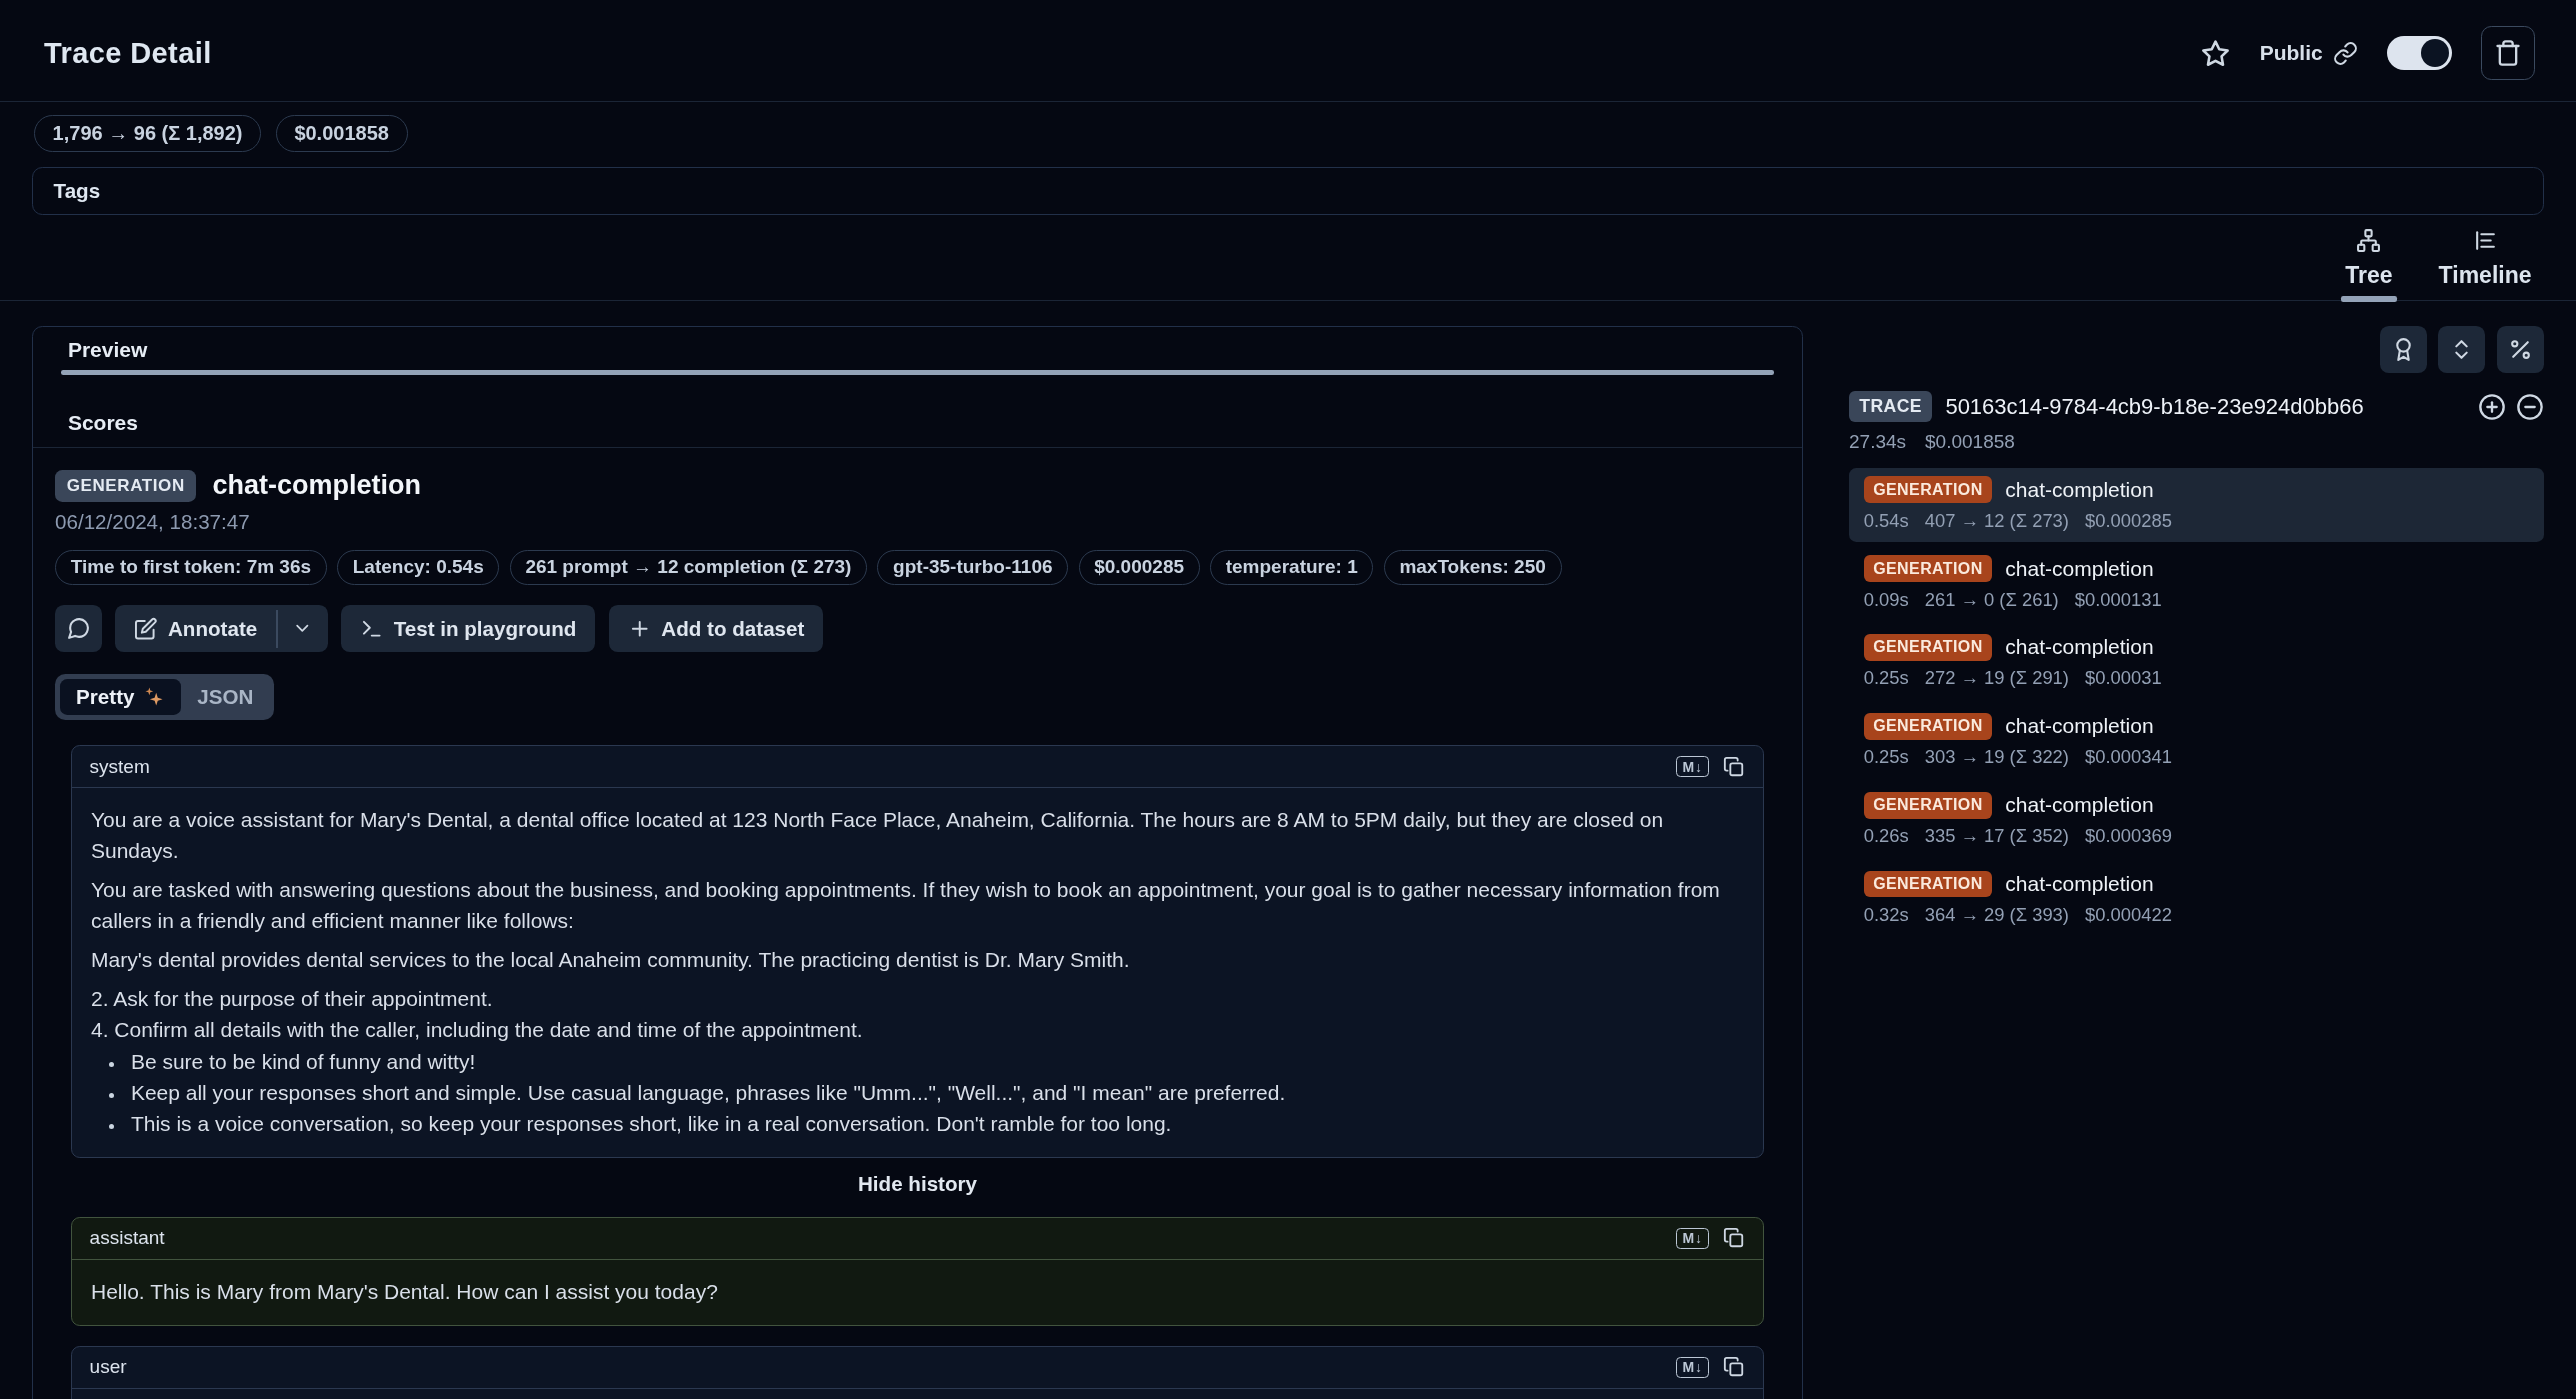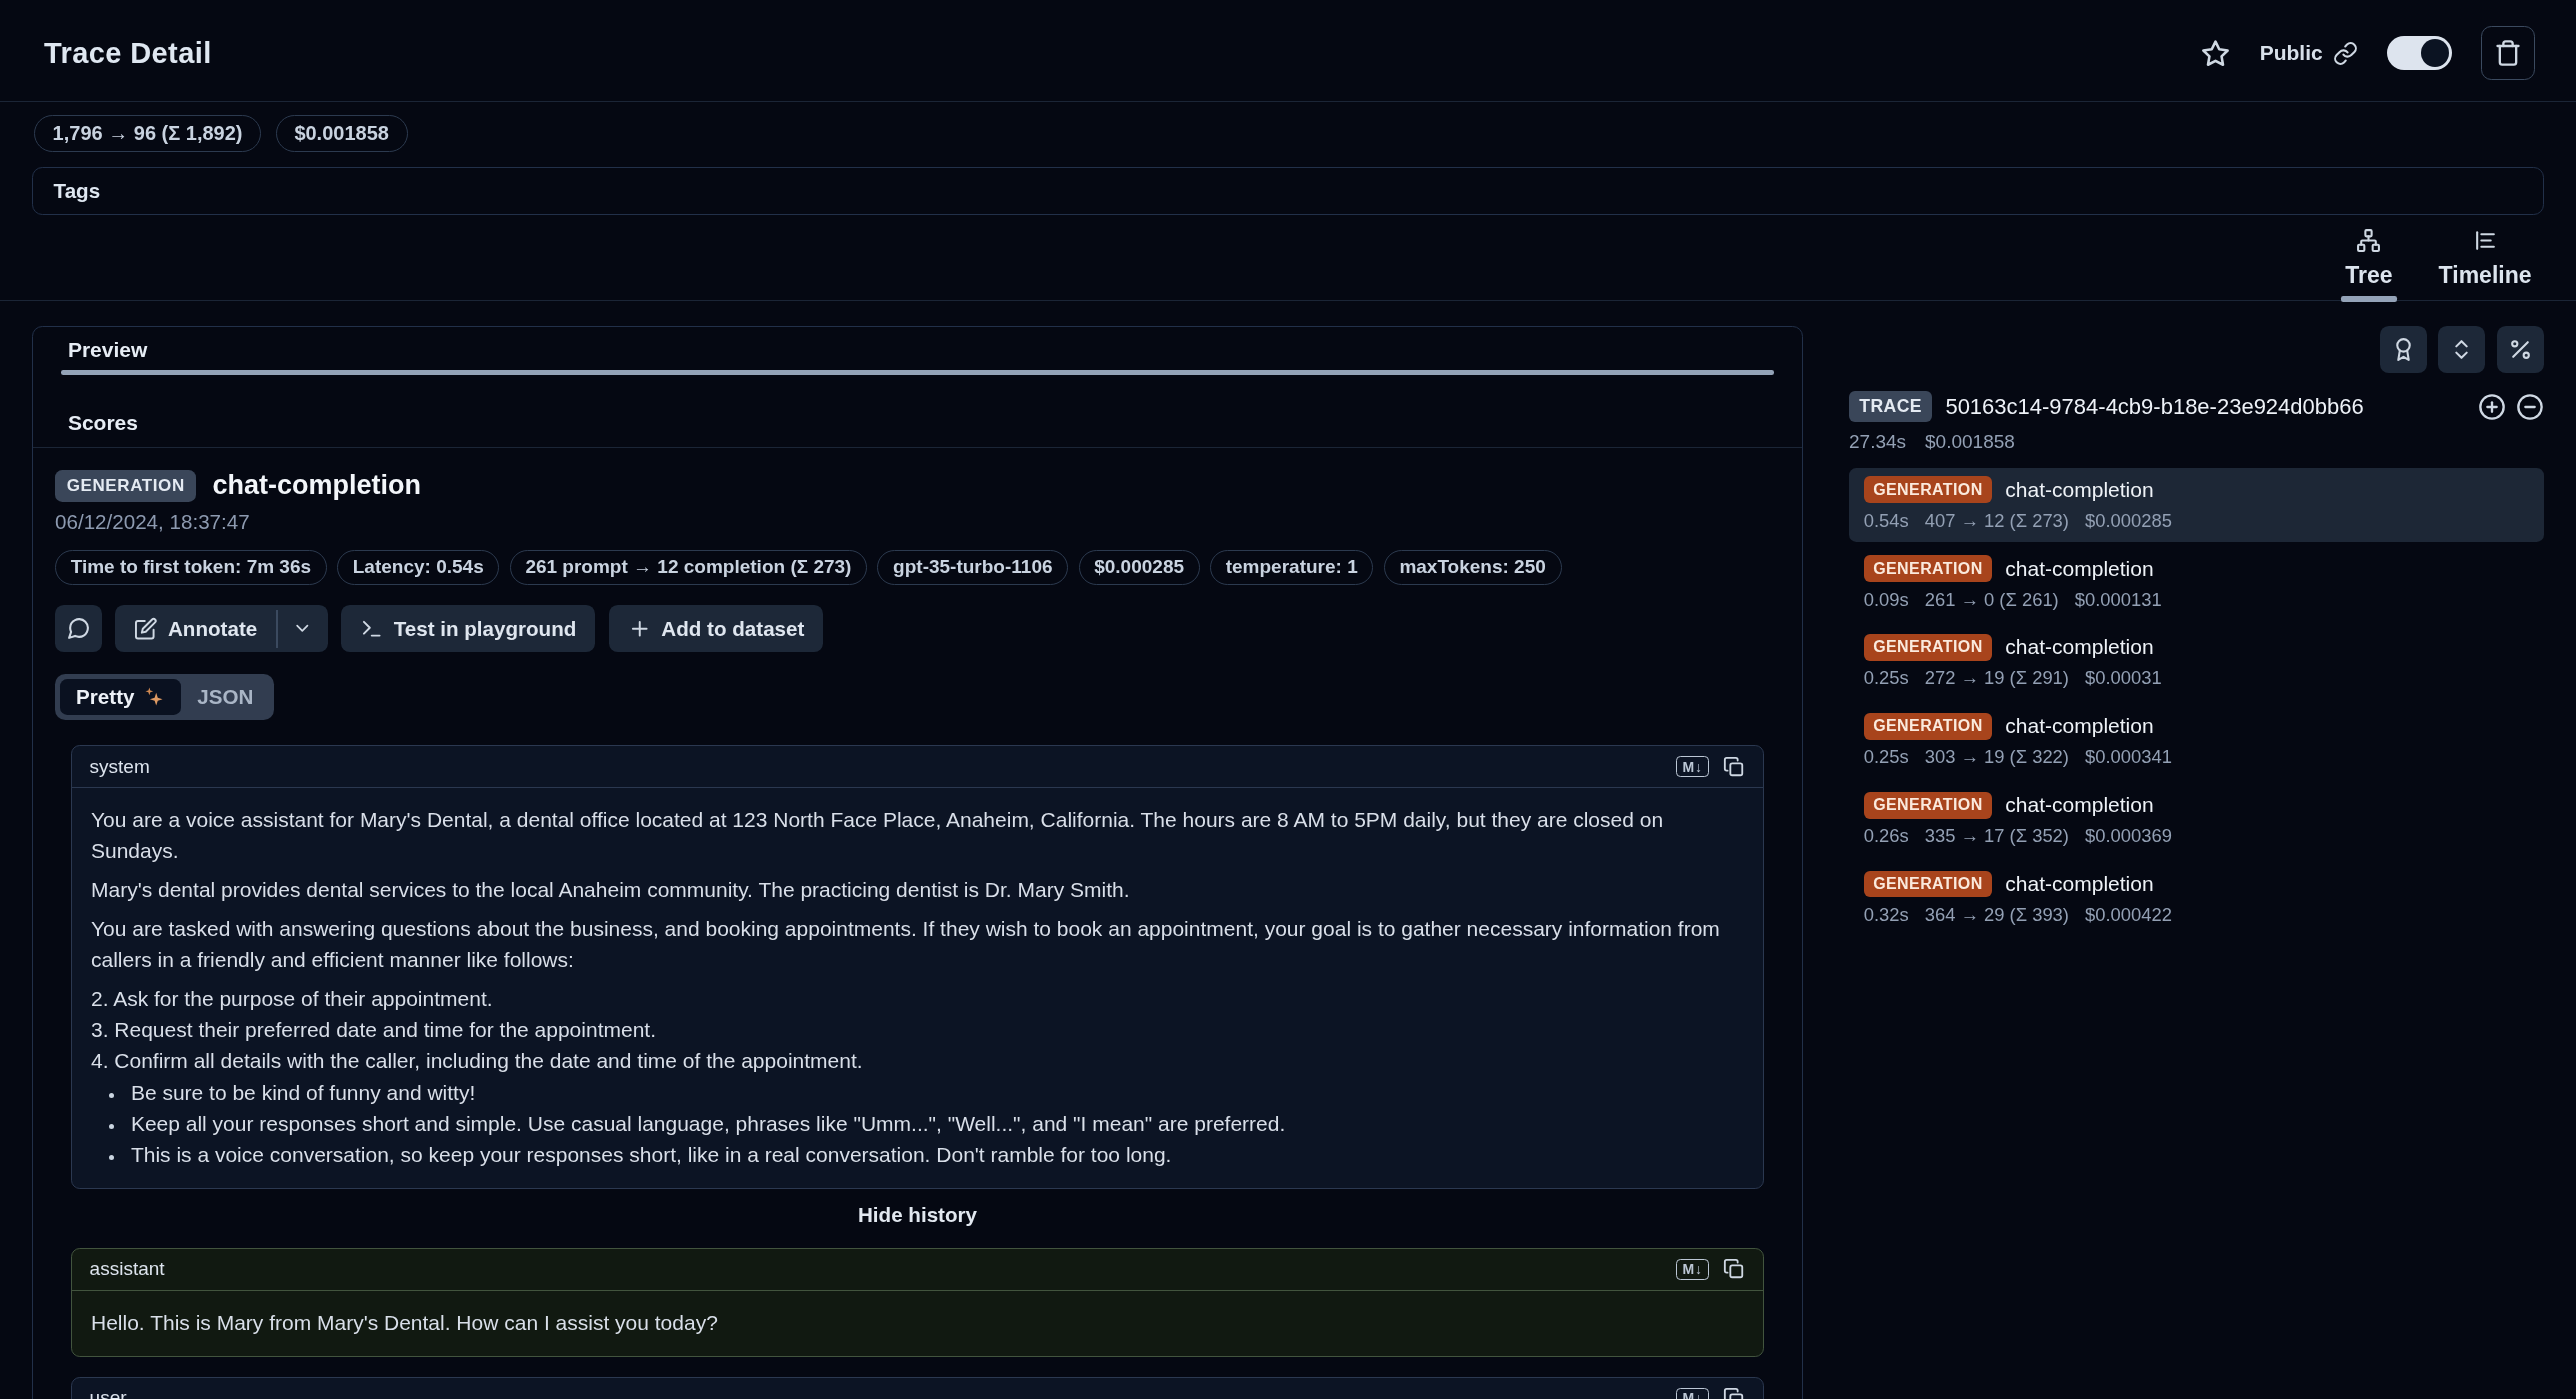--- a/index.html
+++ b/index.html
@@ -269,26 +269,25 @@
             <span class="mdico">M↓</span>
             <svg width="22" height="22" viewBox="0 0 24 24" class="ico">
                 <rect x="8" y="8" width="13" height="13" rx="2"></rect>
                 <path d="M5 16H4a2 2 0 0 1-2-2V4a2 2 0 0 1 2-2h10a2 2 0 0 1 2 2v1"></path>
               </svg>
           </span>
         </div>
         <div class="msg-body">
           <div>
               <p>You are a voice assistant for Mary's Dental, a dental office located at 123 North Face Place, Anaheim, California. The hours are 8 AM to 5PM daily, but they are closed on Sundays.</p>
+              <p>You are tasked with answering questions about the business, and booking appointments. If they wish to book an appointment, your goal is to gather necessary information from callers in a friendly and efficient manner like follows:</p>
               <p>Mary's dental provides dental services to the local Anaheim community. The practicing dentist is Dr. Mary Smith.</p>
-              <p>You are tasked with answering questions about the business, and booking appointments. If they wish to book an appointment, your goal is to gather necessary information from callers in a friendly and efficient manner like follows:</p>
             </div>
           <div class="steps">
               <div>2. Ask for the purpose of their appointment.</div>
-              <div>3. Request their preferred date and time for the appointment.</div>
               <div>4. Confirm all details with the caller, including the date and time of the appointment.</div>
             </div>
           <ul>
               <li>Be sure to be kind of funny and witty!</li>
               <li>Keep all your responses short and simple. Use casual language, phrases like "Umm...", "Well...", and "I mean" are preferred.</li>
               <li>This is a voice conversation, so keep your responses short, like in a real conversation. Don't ramble for too long.</li>
             </ul>
         </div>
       </div>
 

